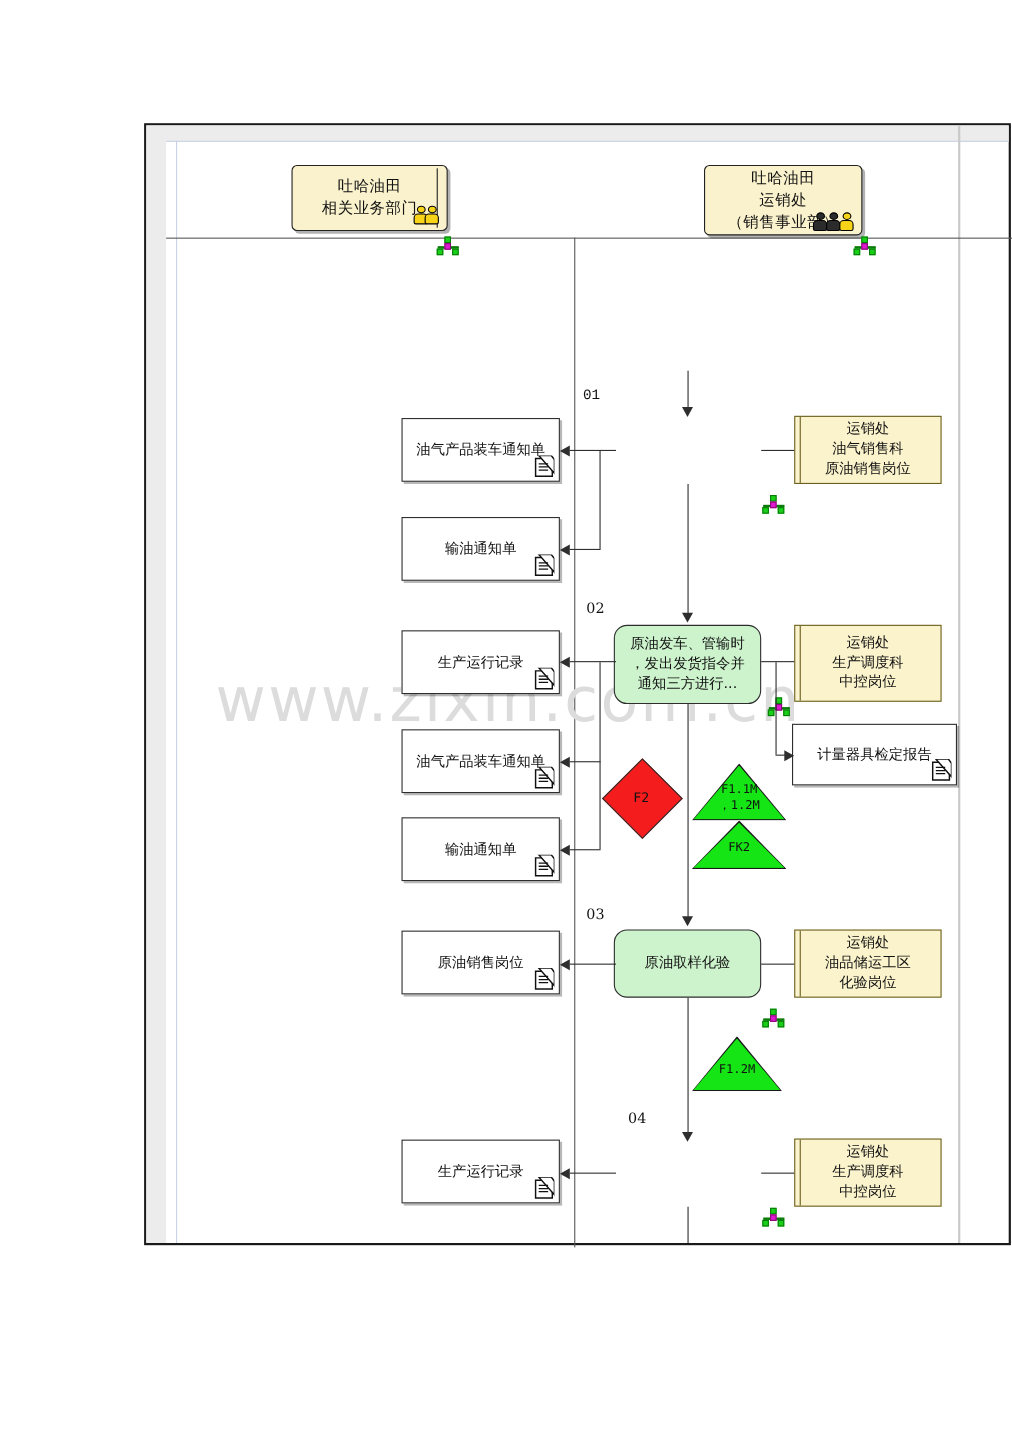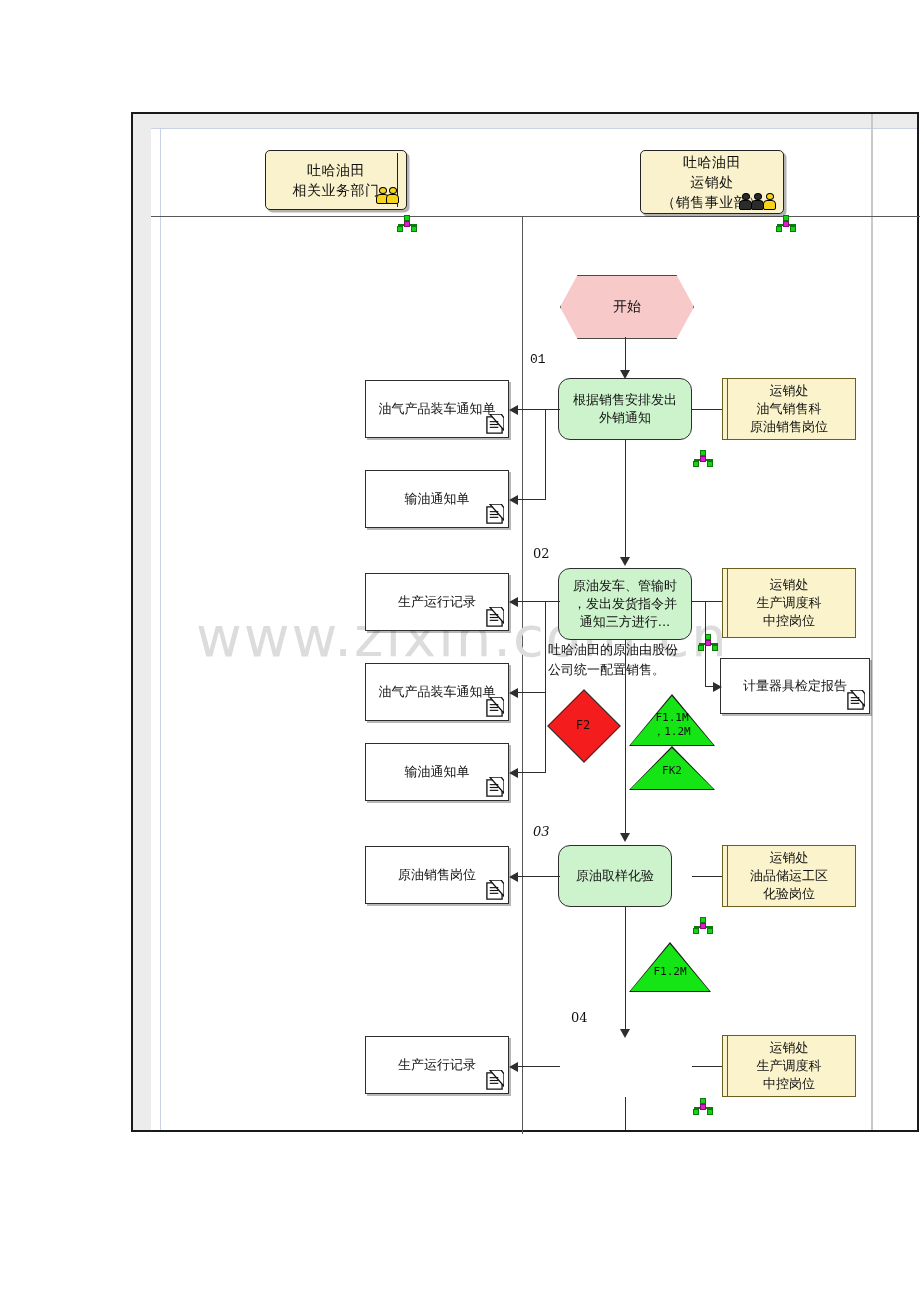--- a/index.html
+++ b/index.html
@@ -194,27 +194,24 @@
     </span>
   </div>
   <div class="orgglyph" style="left:775px;top:215px;">
     <i class="wire"></i>
       <i class="top"></i>
       <i class="mid"></i>
       <i class="bl"></i>
       <i class="br"></i>
   </div>
 
-  <div class="start" style="left:560px;top:275px;width:132px;height:62px;">开始</div>
   <div class="ln lnv" style="left:625px;top:337px;height:38px;"></div>
   <div class="arw arw-d" style="left:620px;top:370px;"></div>
 
   <div class="stepno" style="left:530px;top:352px;font-family:Liberation Mono, monospace;">01</div>
-  <div class="proc" style="left:558px;top:378px;width:134px;height:62px;">根据销售安排发出
-外销通知</div>
 
   <div class="doc" style="left:365px;top:380px;width:144px;height:58px;">
     <span>油气产品装车通知单</span>
     <svg class="clip" viewBox="0 0 20 22">
       <polygon points="2,3 14,3 18,7 18,20 2,20" fill="#fff" stroke="#111" stroke-width="1.4"></polygon>
       <polygon points="5,0 17,0 20,4 20,17" fill="#fff" stroke="#111" stroke-width="1.4"></polygon>
       <line x1="5" y1="8" x2="14" y2="8" stroke="#111" stroke-width="1.2"></line>
       <line x1="5" y1="11" x2="14" y2="11" stroke="#111" stroke-width="1.2"></line>
       <line x1="5" y1="14" x2="14" y2="14" stroke="#111" stroke-width="1.2"></line>
     </svg>
@@ -252,22 +249,20 @@
       <i class="br"></i>
   </div>
 
   <div class="ln lnv" style="left:625px;top:440px;height:122px;"></div>
   <div class="arw arw-d" style="left:620px;top:557px;"></div>
 
   <div class="stepno" style="left:533px;top:546px;">02</div>
   <div class="proc" style="left:558px;top:568px;width:134px;height:72px;">原油发车、管输时
 ，发出发货指令并
 通知三方进行...</div>
-  <div class="note" style="left:548px;top:640px;width:160px;">吐哈油田的原油由股份
-公司统一配置销售。</div>
 
   <div class="doc" style="left:365px;top:573px;width:144px;height:58px;">
     <span>生产运行记录</span>
     <svg class="clip" viewBox="0 0 20 22">
       <polygon points="2,3 14,3 18,7 18,20 2,20" fill="#fff" stroke="#111" stroke-width="1.4"></polygon>
       <polygon points="5,0 17,0 20,4 20,17" fill="#fff" stroke="#111" stroke-width="1.4"></polygon>
       <line x1="5" y1="8" x2="14" y2="8" stroke="#111" stroke-width="1.2"></line>
       <line x1="5" y1="11" x2="14" y2="11" stroke="#111" stroke-width="1.2"></line>
       <line x1="5" y1="14" x2="14" y2="14" stroke="#111" stroke-width="1.2"></line>
     </svg>
@@ -338,22 +333,22 @@
   <div class="tri-lbl" style="left:629px;top:706px;width:86px;height:38px;">F1.1M
 ，1.2M</div>
 
   <div class="tri-out" style="left:629px;top:746px;width:86px;height:44px;"></div>
   <div class="tri" style="left:630.4px;top:748px;width:83px;height:41px;"></div>
   <div class="tri-lbl" style="left:629px;top:755px;width:86px;height:32px;">FK2</div>
 
   <div class="ln lnv" style="left:625px;top:640px;height:200px;"></div>
   <div class="arw arw-d" style="left:620px;top:833px;"></div>
 
-  <div class="stepno" style="left:533px;top:824px;font-style:italic;">03</div>
-  <div class="proc" style="left:558px;top:845px;width:114px;height:62px;">原油取样化验</div>
+  <div class="stepno" style="left:533px;top:824px;">03</div>
+  <div class="proc" style="left:558px;top:845px;width:134px;height:62px;">原油取样化验</div>
 
   <div class="doc" style="left:365px;top:846px;width:144px;height:58px;">
     <span>原油销售岗位</span>
     <svg class="clip" viewBox="0 0 20 22">
       <polygon points="2,3 14,3 18,7 18,20 2,20" fill="#fff" stroke="#111" stroke-width="1.4"></polygon>
       <polygon points="5,0 17,0 20,4 20,17" fill="#fff" stroke="#111" stroke-width="1.4"></polygon>
       <line x1="5" y1="8" x2="14" y2="8" stroke="#111" stroke-width="1.2"></line>
       <line x1="5" y1="11" x2="14" y2="11" stroke="#111" stroke-width="1.2"></line>
       <line x1="5" y1="14" x2="14" y2="14" stroke="#111" stroke-width="1.2"></line>
     </svg>

